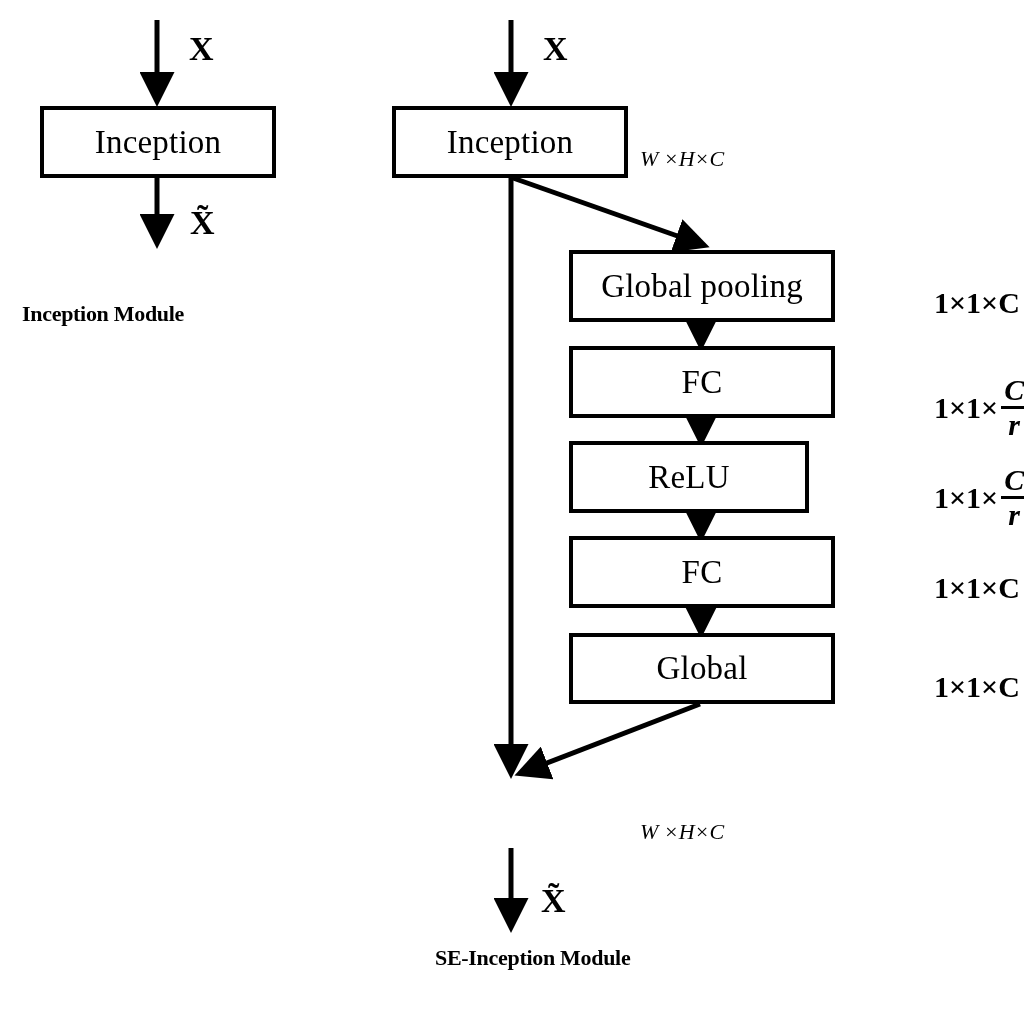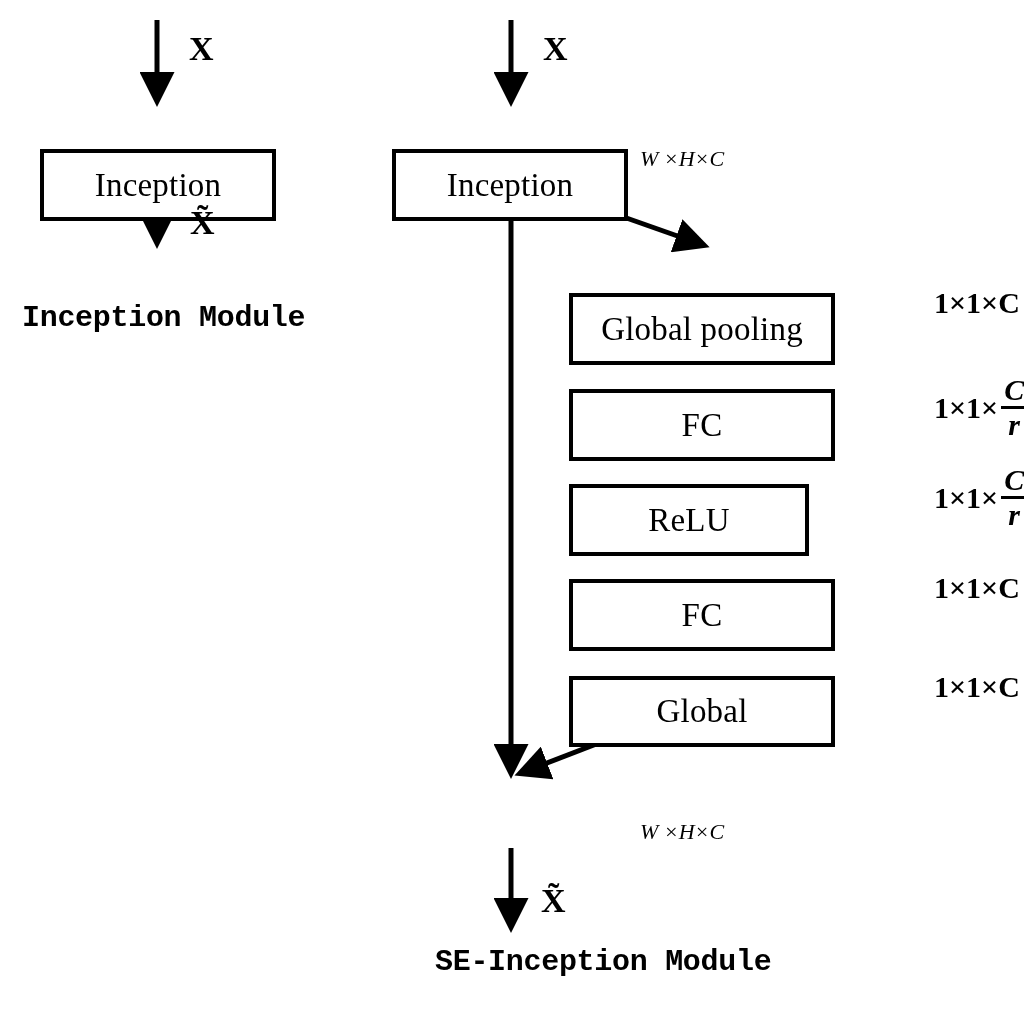--- a/index.html
+++ b/index.html
@@ -30,21 +30,20 @@
     border: 4px solid #000000;
     background: #ffffff;
     display: flex;
     align-items: center;
     justify-content: center;
     font-family: "Liberation Serif", serif;
     font-size: 33px;
     color: #000000;
     line-height: 1;
     letter-spacing: 0.2px;
-    margin-top: 43px;
   }
   .tensor-label {
     position: absolute;
     font-family: "Liberation Serif", serif;
     font-style: italic;
     font-size: 22px;
     color: #000000;
     white-space: nowrap;
     line-height: 1;
   }
@@ -94,23 +93,23 @@
     position: absolute;
     font-family: "Liberation Serif", serif;
     font-weight: bold;
     font-size: 34px;
     color: #000000;
     line-height: 1;
     white-space: nowrap;
   }
   .caption {
     position: absolute;
-    font-family: Liberation Mono, monospace;
-    font-weight: bold;
-    font-size: 30px;
+    font-family: Liberation Serif, serif;
+    font-weight: bold;
+    font-size: 22px;
     color: #000000;
     white-space: nowrap;
     line-height: 1;
     letter-spacing: -0.3px;
   }
 </style>
 </head>
 <body>
 
 <div id="figure">

